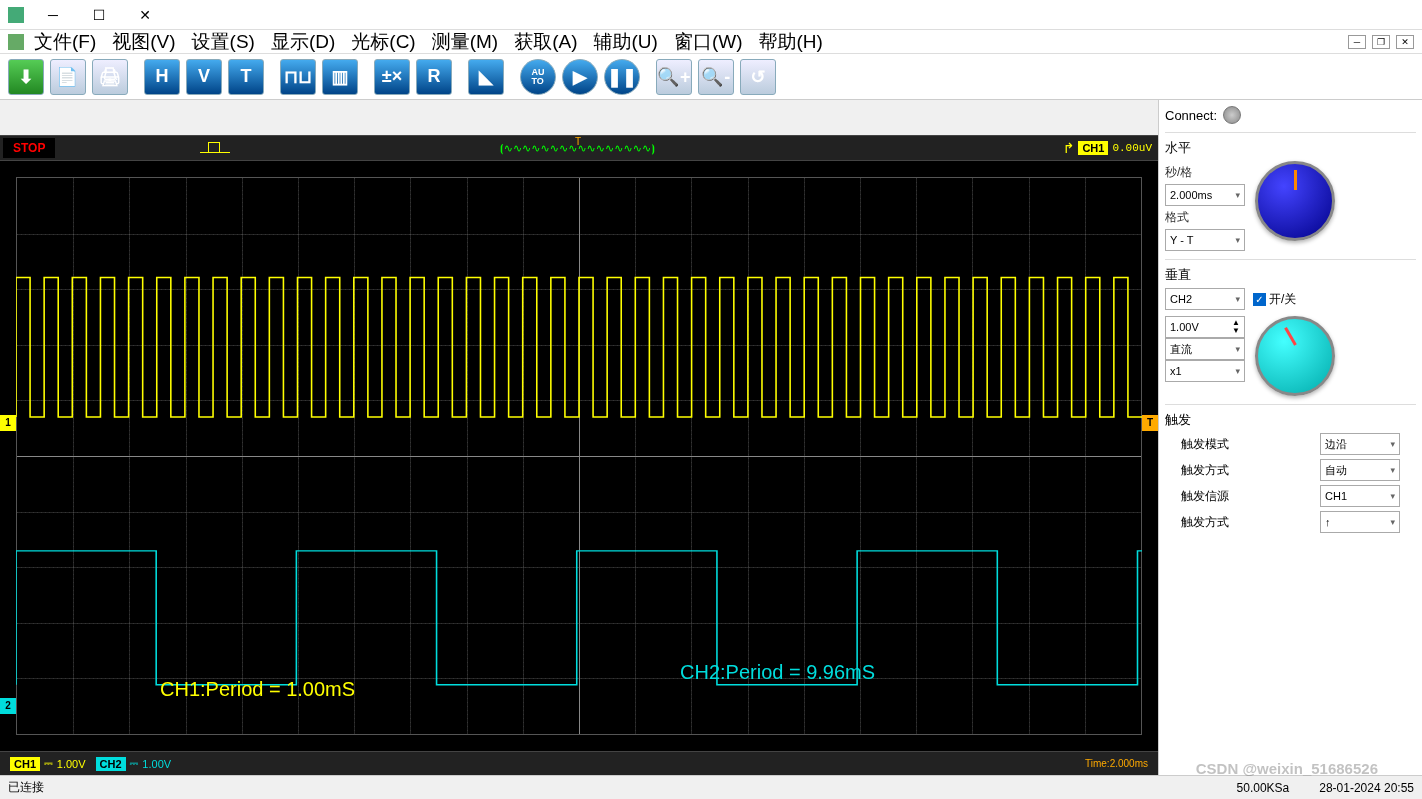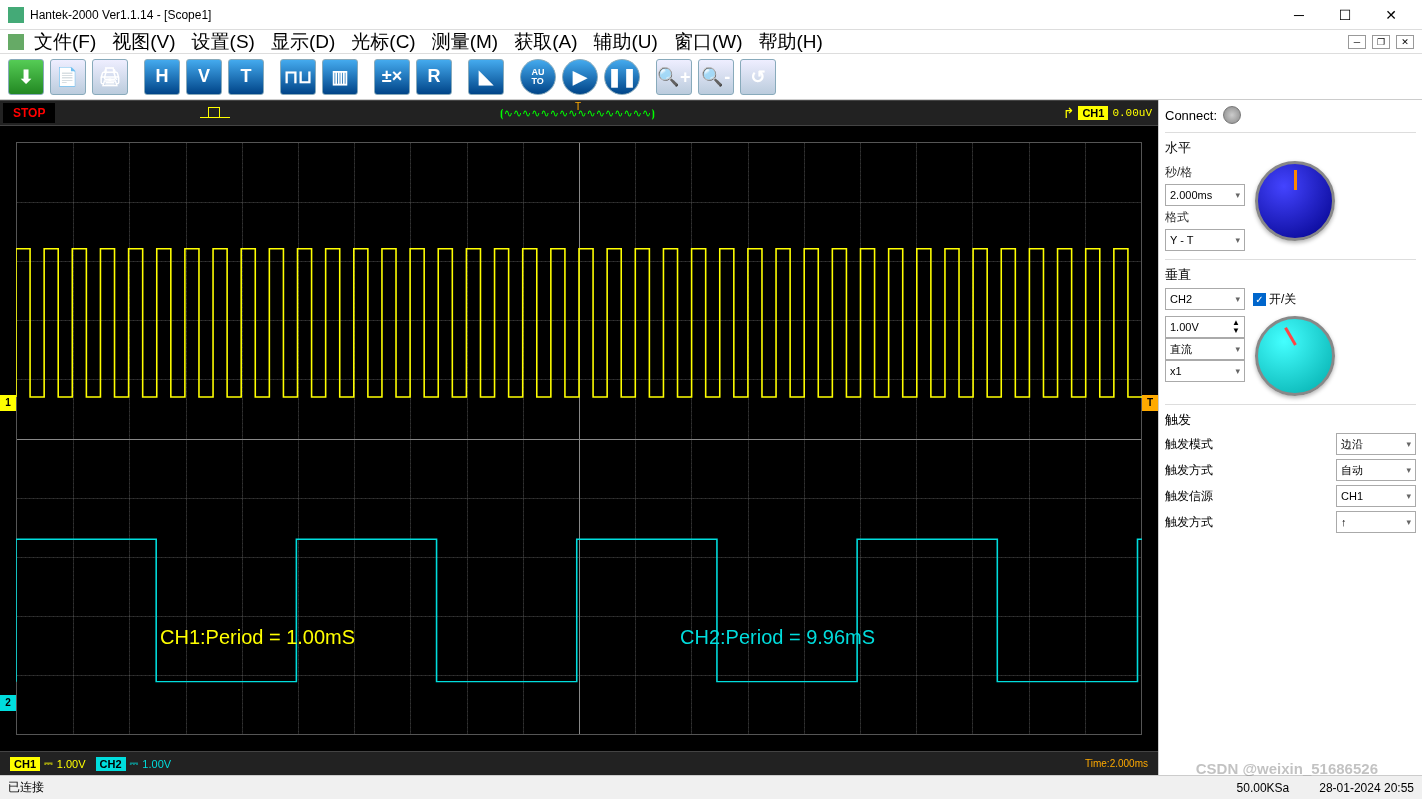--- a/index.html
+++ b/index.html
@@ -12,21 +12,21 @@
 .menubar .icon{width:16px;height:16px;background:#6a6;}
 .menubar .menu-item{padding:2px 6px;cursor:pointer;font-size:19px;}
 .menubar .spacer{flex:1;}
 .menubar .mini-btn{width:18px;height:14px;border:1px solid #999;margin-left:2px;cursor:pointer;font-size:9px;text-align:center;line-height:12px;}
 .toolbar{height:46px;background:#fff;display:flex;align-items:center;padding:4px 8px;gap:6px;border-bottom:1px solid #ccc;}
 .tool-btn{width:36px;height:36px;border:1px solid #8ab;border-radius:3px;background:linear-gradient(#eef,#bcd);display:flex;align-items:center;justify-content:center;cursor:pointer;font-weight:bold;color:#fff;font-size:18px;}
 .tool-btn.blue{background:linear-gradient(#4ae,#048);}
 .tool-btn.green{background:linear-gradient(#5c5,#282);}
 .tool-sep{width:4px;}
 .main-area{display:flex;height:675px;}
-.scope-col{flex:1;display:flex;flex-direction:column;background:#f0abfc;}
+.scope-col{flex:1;display:flex;flex-direction:column;background:#f0abfc;margin-top:35px;}
 .scope-top{height:26px;background:#222;display:flex;align-items:center;position:relative;border-top:1px solid #444;border-bottom:1px solid #444;}
 .stop-lbl{color:#f00;font-weight:bold;padding:0 10px;background:#000;height:20px;line-height:20px;margin:3px;}
 .trig-icon{position:absolute;left:200px;top:6px;width:30px;height:14px;}
 .trig-icon::before{content:"";position:absolute;border:1px solid #ff0;border-bottom:none;width:10px;height:10px;left:8px;}
 .trig-icon::after{content:"";position:absolute;border-bottom:1px solid #ff0;width:30px;top:10px;}
 .trig-wave{position:absolute;left:500px;top:6px;width:180px;height:14px;color:#0f0;font-size:11px;overflow:hidden;}
 .trig-mark{position:absolute;left:575px;top:0;color:#fa0;font-size:10px;}
 .ch-info{position:absolute;right:6px;display:flex;align-items:center;gap:4px;}
 .ch-badge{background:#ff0;color:#000;padding:1px 4px;font-size:11px;font-weight:bold;}
 .ch-val{color:#ff0;font-size:11px;font-family:Liberation Mono, monospace;}
@@ -37,21 +37,21 @@
 .v{width:1px;height:100%;}
 .h{height:1px;width:100%;}
 .grid-line.center{background:#888;}
 .dotted{background-image:repeating-linear-gradient(to bottom,rgba(100,100,100,.25) 0 1px,transparent 1px 4px);}
 .dotted.h{background-image:repeating-linear-gradient(to right,rgba(100,100,100,.25) 0 1px,transparent 1px 4px);}
 .ch-marker{position:absolute;left:0;width:16px;height:16px;font-size:10px;font-weight:bold;text-align:center;line-height:16px;color:#000;}
 .ch1-m{background:#ff0;top:43%;}
 .ch2-m{background:#0dd;top:91%;}
 .t-marker{position:absolute;right:0;top:43%;width:16px;height:16px;background:#fa0;color:#000;font-size:10px;font-weight:bold;text-align:center;line-height:16px;}
 .meas-text{position:absolute;font-size:20px;font-weight:500;}
-.meas1{color:#ff0;left:160px;top:500px;}
+.meas1{color:#ff0;left:160px;top:517px;}
 .meas2{color:#0dd;left:680px;top:500px;}
 svg.wave{position:absolute;inset:16px;width:calc(100% - 32px);height:calc(100% - 32px);}
 .scope-bottom{height:24px;background:#222;display:flex;align-items:center;padding:0 10px;gap:10px;border-top:1px solid #444;}
 .ch-stat{display:flex;align-items:center;gap:4px;font-size:11px;}
 .ch1-txt{color:#ff0;}
 .ch2-txt{color:#0dd;}
 .ch-box{padding:1px 4px;font-weight:bold;color:#000;}
 .ch1-box{background:#ff0;}
 .ch2-box{background:#0dd;}
 .time-stat{color:#fa0;margin-left:auto;font-size:10px;}
@@ -66,33 +66,32 @@
 .sub-label{font-size:12px;color:#333;margin:3px 0;}
 .sel{width:80px;height:22px;border:1px solid #aaa;font-size:11px;padding:0 4px;background:#fff;display:inline-flex;align-items:center;justify-content:space-between;}
 .sel .arr{font-size:9px;color:#666;}
 .knob{width:80px;height:80px;border-radius:50%;border:3px solid #888;position:relative;box-shadow:0 2px 4px rgba(0,0,0,.3);}
 .knob.blue{background:radial-gradient(circle at 35% 30%,#44f,#008);}
 .knob.cyan{background:radial-gradient(circle at 35% 30%,#4ff,#0aa);}
 .knob::after{content:"";position:absolute;width:3px;height:20px;background:#f80;top:6px;left:48%;}
 .knob.cyan::after{background:#f44;transform:rotate(-30deg);transform-origin:bottom;}
 .hgroup{display:flex;gap:10px;align-items:flex-start;}
 .vstack{display:flex;flex-direction:column;}
-.trigger-row{display:flex;align-items:center;justify-content:space-between;margin:4px 0;font-size:12px;}
+.trigger-row{display:flex;align-items:center;justify-content:space-between;margin:4px 16px;font-size:12px;}
 .checkbox{display:inline-flex;align-items:center;gap:3px;}
 .checkbox .box{width:13px;height:13px;border:1px solid #06c;background:#06c;color:#fff;font-size:10px;text-align:center;line-height:11px;}
 .statusbar{height:24px;background:#f0f0f0;border-top:1px solid #ccc;display:flex;align-items:center;padding:0 8px;font-size:12px;position:absolute;bottom:0;width:100%;}
 .statusbar .right{margin-left:auto;display:flex;gap:30px;}
 .watermark{position:absolute;right:44px;bottom:22px;color:rgba(120,120,120,.45);font-size:15px;font-weight:600;pointer-events:none;}
 </style>
 </head>
 <body>
 
 <div class="titlebar">
   <div class="app-icon"></div>
-  <div class="title">Hantek-2000 Ver1.1.14 - [Scope1]</div>
   <div class="win-btn">─</div>
   <div class="win-btn">☐</div>
   <div class="win-btn">✕</div>
 </div>
 
 <div class="menubar">
   <div class="icon"></div>
   <div class="menu-item">文件(F)</div>
   <div class="menu-item">视图(V)</div>
   <div class="menu-item">设置(S)</div>

